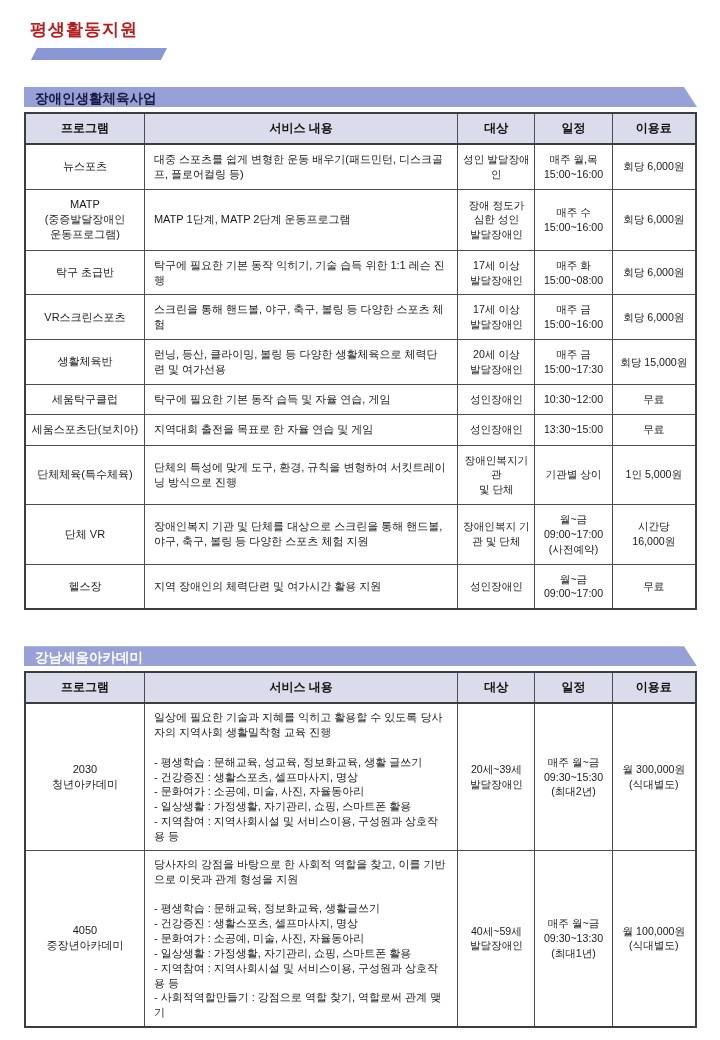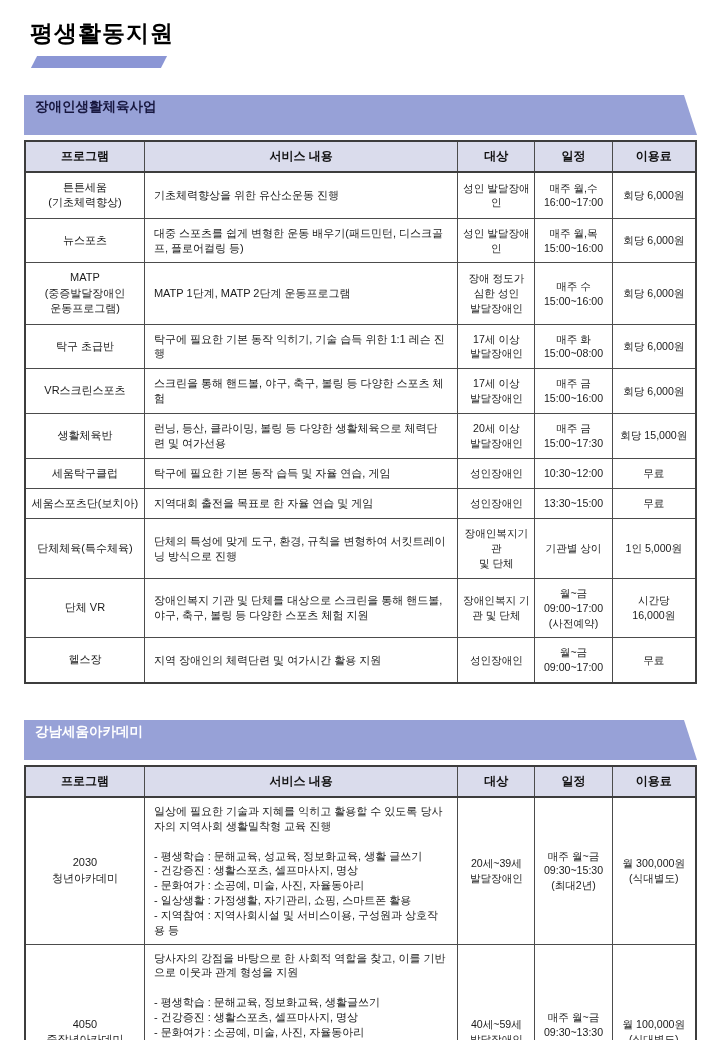--- a/index.html
+++ b/index.html
@@ -13,32 +13,32 @@
   }
   *{box-sizing:border-box;}
   html,body{margin:0;padding:0;background:#ffffff;}
   body{
     width:720px;min-height:1040px;
     font-family:"Liberation Sans","DejaVu Sans",sans-serif;
     color:#1a1a1a;
   }
   .page{padding:18px 23px 30px 24px;}
   .page-title{
-    font-size:23px;font-weight:800;color:#000000;
+    font-size:17px;font-weight:800;color:#b91c1c;
     margin:0 0 7px 6px;letter-spacing:1px;
   }
   .title-underline{
     width:130px;height:12px;margin-left:10px;margin-bottom:27px;
     background:var(--accent-bar);
     transform:skewX(-27deg);transform-origin:center;
   }
   .section{margin-bottom:36px;}
   .section:last-child{margin-bottom:0;}
   .section-bar{
-    height:40px;line-height:24px;padding-left:11px;
+    height:20px;line-height:24px;padding-left:11px;
     font-size:13.5px;font-weight:bold;
     background:var(--section-bg);
     clip-path:polygon(0 0, calc(100% - 13px) 0, 100% 100%, 0 100%);
     margin-bottom:5px;
   }
   .section-bar.dark-text{color:var(--section1-text);}
   .section-bar.light-text{color:var(--section2-text);}
   table{
     width:100%;border-collapse:collapse;table-layout:fixed;
     border:2px solid var(--outer-border);
@@ -85,29 +85,20 @@
         <tr>
           <th>프로그램</th>
           <th>서비스 내용</th>
           <th>대상</th>
           <th>일정</th>
           <th>이용료</th>
         </tr>
       </thead>
       <tbody>
           <tr>
-            <td class="col-program">튼튼세움
-(기초체력향상)</td>
-            <td class="col-service">기초체력향상을 위한 유산소운동 진행</td>
-            <td class="col-target">성인 발달장애인</td>
-            <td class="col-schedule">매주 월,수
-16:00~17:00</td>
-            <td class="col-fee">회당 6,000원</td>
-          </tr>
-          <tr>
             <td class="col-program">뉴스포츠</td>
             <td class="col-service">대중 스포츠를 쉽게 변형한 운동 배우기(패드민턴, 디스크골프, 플로어컬링 등)</td>
             <td class="col-target">성인 발달장애인</td>
             <td class="col-schedule">매주 월,목
 15:00~16:00</td>
             <td class="col-fee">회당 6,000원</td>
           </tr>
           <tr>
             <td class="col-program">MATP
 (중증발달장애인

